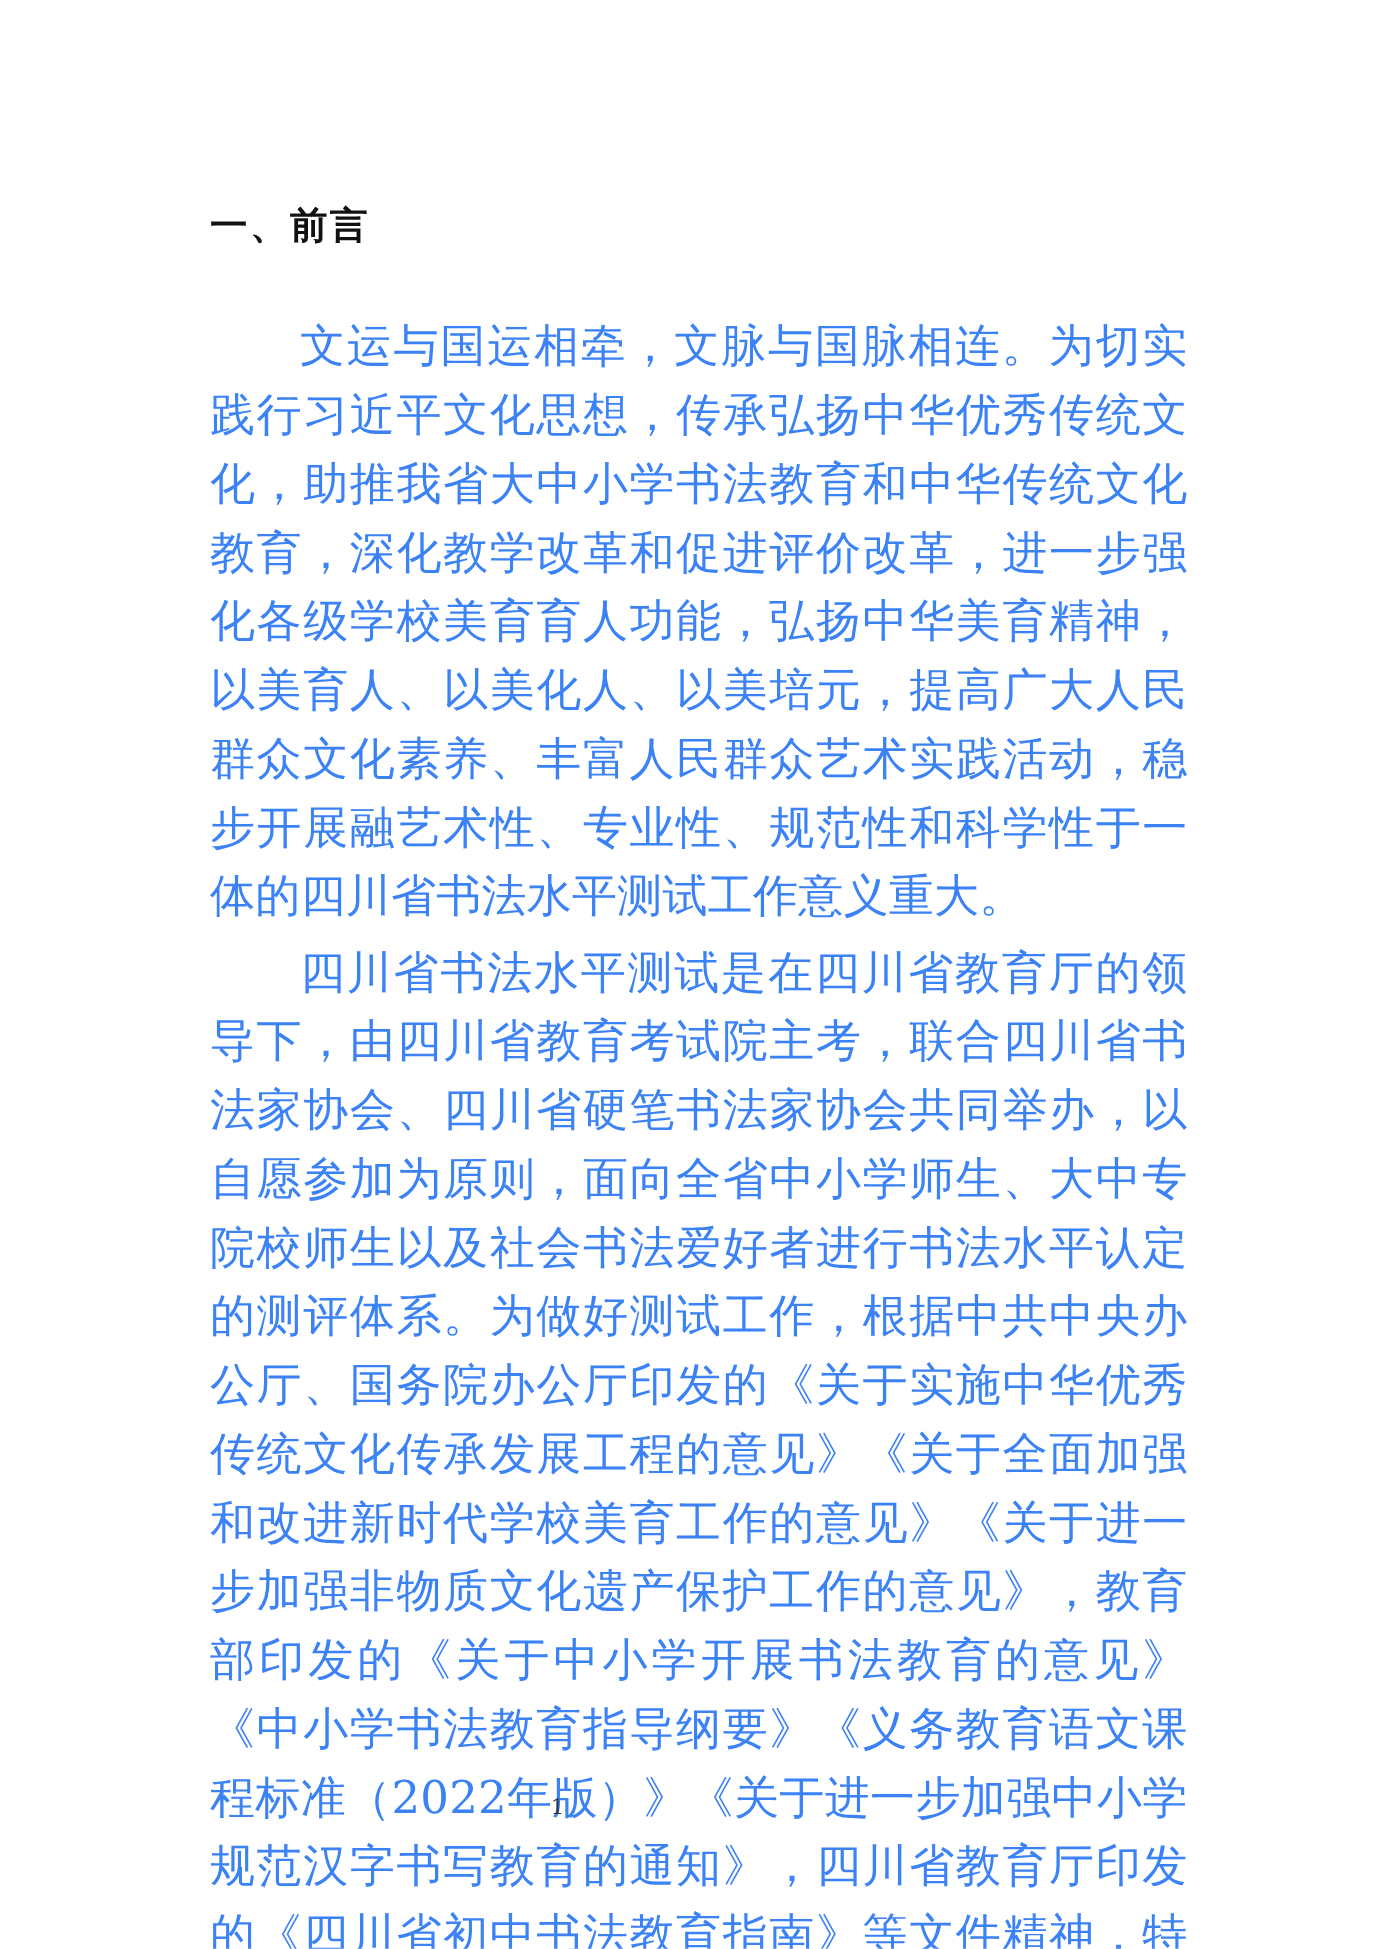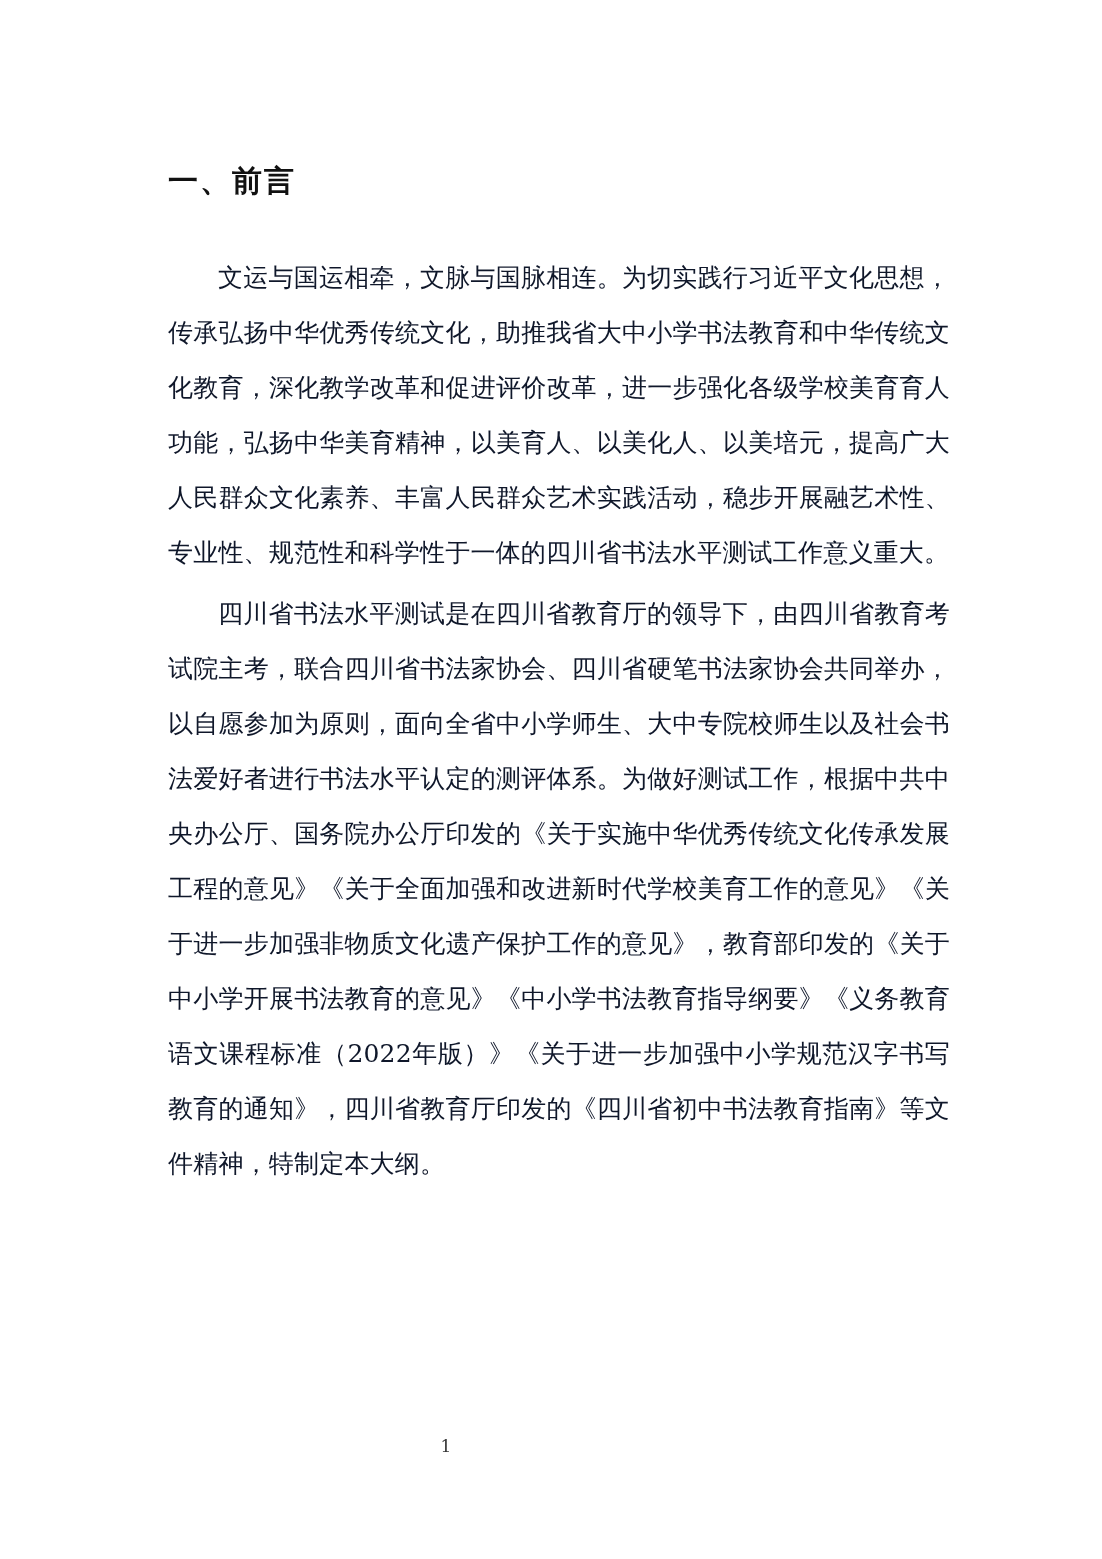--- a/index.html
+++ b/index.html
@@ -33,27 +33,27 @@
     font-family: "DejaVu Sans", "Liberation Sans", sans-serif;
     font-weight: bold;
     font-size: 30px;
     letter-spacing: 2px;
     color: #111111;
     margin: 0 0 48px 0;
     line-height: 1.4;
   }
   .para {
     font-family: "DejaVu Serif", "Liberation Serif", serif;
-    font-size: 25px;
+    font-size: 36px;
     line-height: 55px;
     text-align: justify;
     text-justify: inter-ideograph;
     text-indent: 2em;
     margin: 0 0 6px 0;
-    color: #0f172a;
+    color: #3b82f6;
     letter-spacing: 0.2px;
   }
   .para + .para {
     margin-top: 4px;
   }
   .page-number {
     position: absolute;
     left: 0;
     right: 0;
     top: 1436px;

